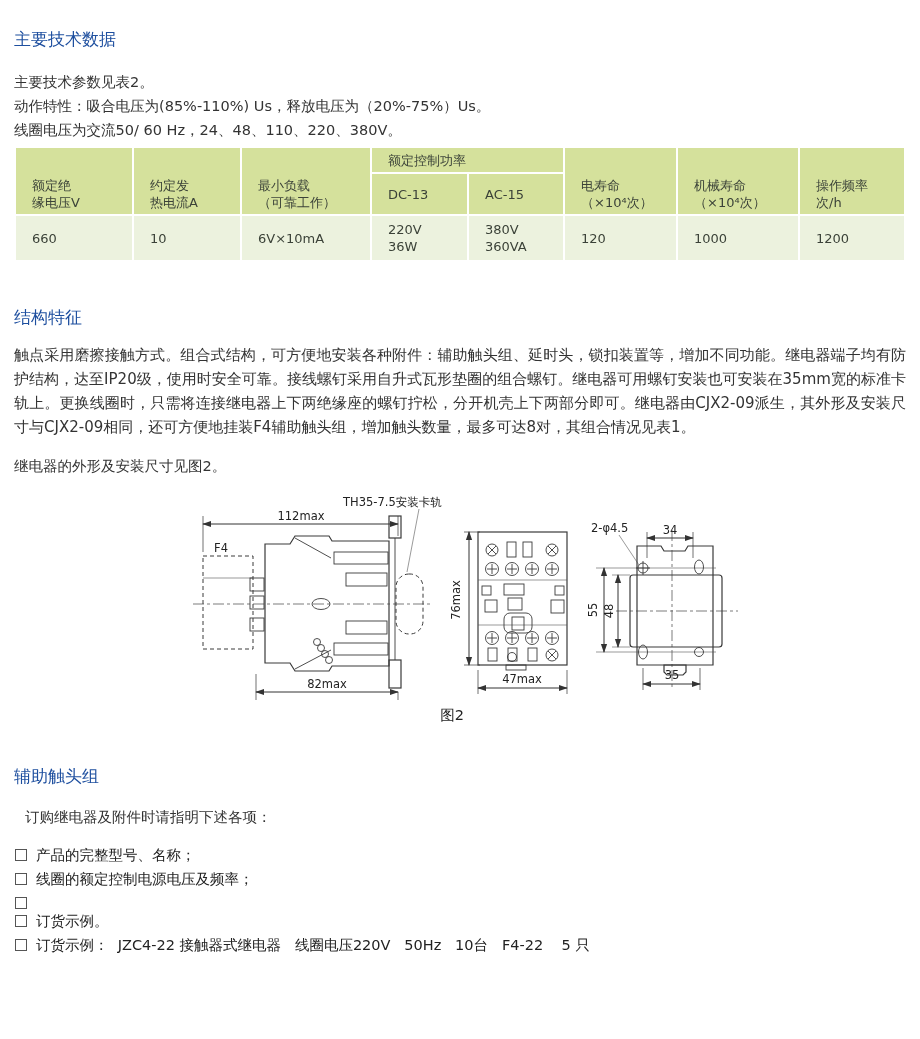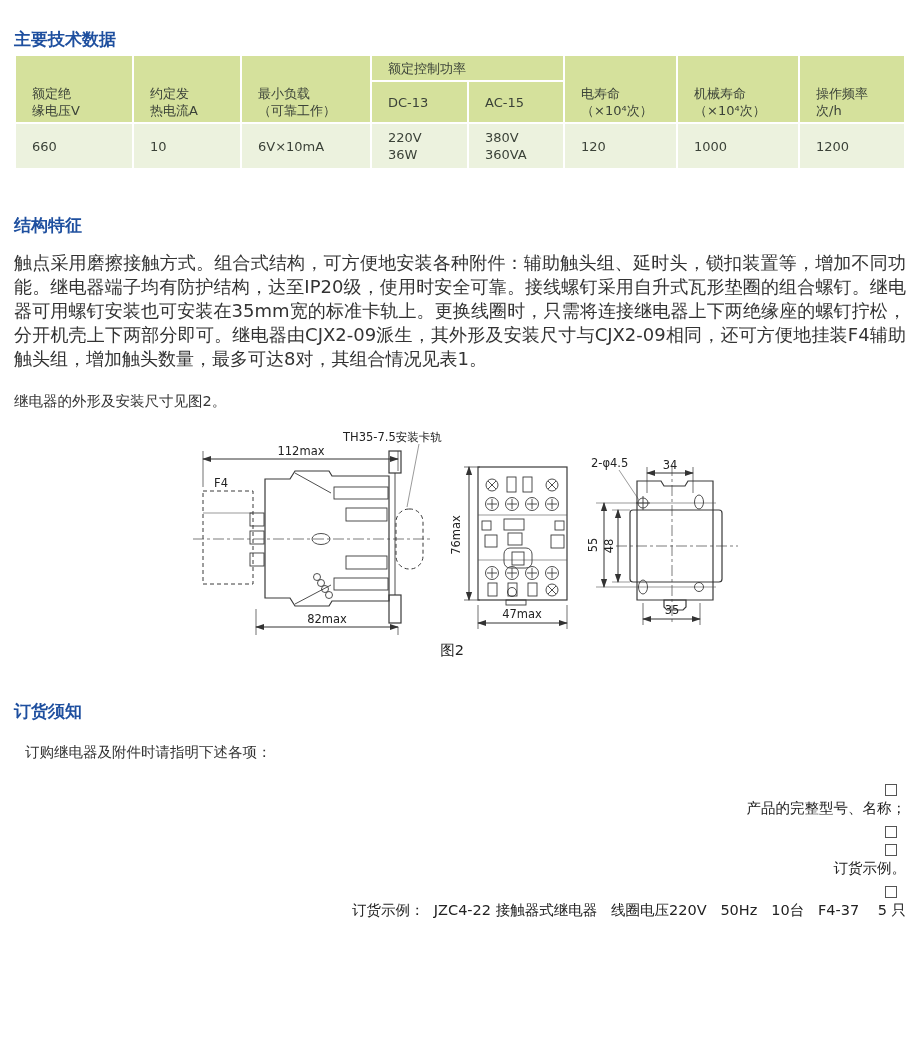--- a/index.html
+++ b/index.html
@@ -2,39 +2,39 @@
 <html><head>
 <meta charset="utf-8">
 <style>
   * { box-sizing: border-box; }
   html,body { margin:0; padding:0; background:#fff; }
   .page {
     position:relative; width:920px; height:1039px; overflow:hidden;
     padding:0 14px; background:#fff; color:#333;
     font-family:"DejaVu Sans","Liberation Sans",sans-serif;
   }
-  .sec-title { color:#1e4f9f; font-size:17px; font-weight:bold; margin:0; line-height:21px; }
+  .sec-title { color:#1e4f9f; font-size:17px; font-weight:normal; margin:0; line-height:21px; }
   .body-line { margin:0; font-size:14.5px; line-height:24px; color:#333; }
   .s1 .sec-title { padding-top:29px; }
   .s1-paras { margin-top:20px; }
   .table-caption { text-align:right; font-size:13px; color:#333; margin-top:3px; line-height:16px; }
 
   table.spec { margin-top:4px; width:892px; border-collapse:separate; border-spacing:2px; table-layout:fixed; background:#fff; }
   table.spec th, table.spec td {
     font-weight:normal; text-align:left; font-size:13px; color:#3b4238;
     padding-left:16px; padding-right:4px; white-space:pre-line; line-height:17px;
   }
   table.spec thead th { background:#d5e19c; }
   table.spec tbody td { background:#ecf2de; vertical-align:middle; height:44px; }
   th.span2 { vertical-align:top; padding-top:26px; }
   tr.grp th { height:24px; vertical-align:middle; }
   tr.sub th { height:40px; vertical-align:middle; }
 
   .s2 .sec-title { margin-top:45px; }
-  .s2-para { margin-top:15px; font-size:18px; line-height:24px; text-align:justify; color:#333; }
+  .s2-para { margin-top:15px; font-size:15px; line-height:24px; text-align:justify; color:#333; }
 
   .s3 .sec-title { margin-top:33px; }
   .s3-intro { margin-top:15px; }
 
   .figure { position:relative; height:252px; margin-top:10px;text-decoration:underline; }
   .figure svg { position:absolute; overflow:visible; }
   #svg-side  { left:179px; top:4px; }
   #svg-front { left:438px; top:34px; }
   #svg-mount { left:574px; top:28px; }
   .fig-caption { position:absolute; left:408px; top:218px; width:60px; text-align:center; font-size:14.5px; color:#222; }
@@ -44,30 +44,35 @@
   svg .d1  { fill:none; stroke:#3a3a3a; stroke-width:0.9; }
   svg .thin{ fill:none; stroke:#555; stroke-width:0.6; }
   svg .dim { stroke:#333; stroke-width:1; }
   svg .ext { stroke:#333; stroke-width:0.7; }
   svg .dash    { fill:none; stroke:#3a3a3a; stroke-width:1; stroke-dasharray:4 3; }
   svg .dashdot { fill:none; stroke:#444; stroke-width:0.7; stroke-dasharray:11 3 3 3; }
 
   .s4 .sec-title { margin-top:26px; }
   .s4-intro { margin-top:19px; padding-left:11px; font-size:14.5px; line-height:22px; }
   .order-list { margin-top:3px; }
-  .order-item { display:flex; align-items:flex-end; font-size:14.5px; line-height:24px; white-space:pre-wrap; color:#222;flex-direction:column; }
+  .order-item { display:flex; align-items:flex-start; font-size:14.5px; line-height:24px; white-space:pre-wrap; color:#222; }
   .cbx { flex:0 0 auto; width:12px; height:12px; border:1px solid #555; margin:6px 9px 0 1px; background:#fff; }
 </style>
 </head>
 <body>
 
 <div class="page">
 
   <section class="s1">
     <h2 class="sec-title">主要技术数据</h2>
+    <div class="s1-paras">
+      <p class="body-line">主要技术参数见表2。</p>
+      <p class="body-line">动作特性：吸合电压为(85%-110%) Us，释放电压为（20%-75%）Us。</p>
+      <p class="body-line">线圈电压为交流50/ 60 Hz，24、48、110、220、380V。</p>
+    </div>
 
     <table class="spec">
       <colgroup>
         <col style="width:116px">
           <col style="width:106px">
           <col style="width:128px">
           <col style="width:95px">
         <col style="width:94px">
           <col style="width:111px">
           <col style="width:120px">
@@ -268,34 +273,38 @@
         <line class="ext" x1="112" y1="152" x2="112" y2="174"></line>
         <line class="dim" x1="55" y1="168" x2="112" y2="168" marker-start="url(#a3)" marker-end="url(#a3)"></line>
         <text x="84" y="163" text-anchor="middle">35</text>
       </svg>
 
       <div class="fig-caption">图2</div>
     </div>
   </section>
 
   <section class="s4">
-    <h2 class="sec-title">订货须知</h2>
+    <h2 class="sec-title">辅助触头组</h2>
     <p class="s4-intro">订购继电器及附件时请指明下述各项：</p>
     <div class="order-list">
       <div class="order-item">
         <span class="cbx"></span>
         <span>产品的完整型号、名称；</span>
       </div>
       <div class="order-item">
         <span class="cbx"></span>
+        <span>线圈的额定控制电源电压及频率；</span>
+      </div>
+      <div class="order-item">
+        <span class="cbx"></span>
       </div>
       <div class="order-item">
         <span class="cbx"></span>
         <span>订货示例。</span>
       </div>
       <div class="order-item">
         <span class="cbx"></span>
-        <span>订货示例：  JZC4-22 接触器式继电器   线圈电压220V   50Hz   10台   F4-37    5 只</span>
+        <span>订货示例：  JZC4-22 接触器式继电器   线圈电压220V   50Hz   10台   F4-22    5 只</span>
       </div>
     </div>
   </section>
 
 </div>
 
 </body></html>

